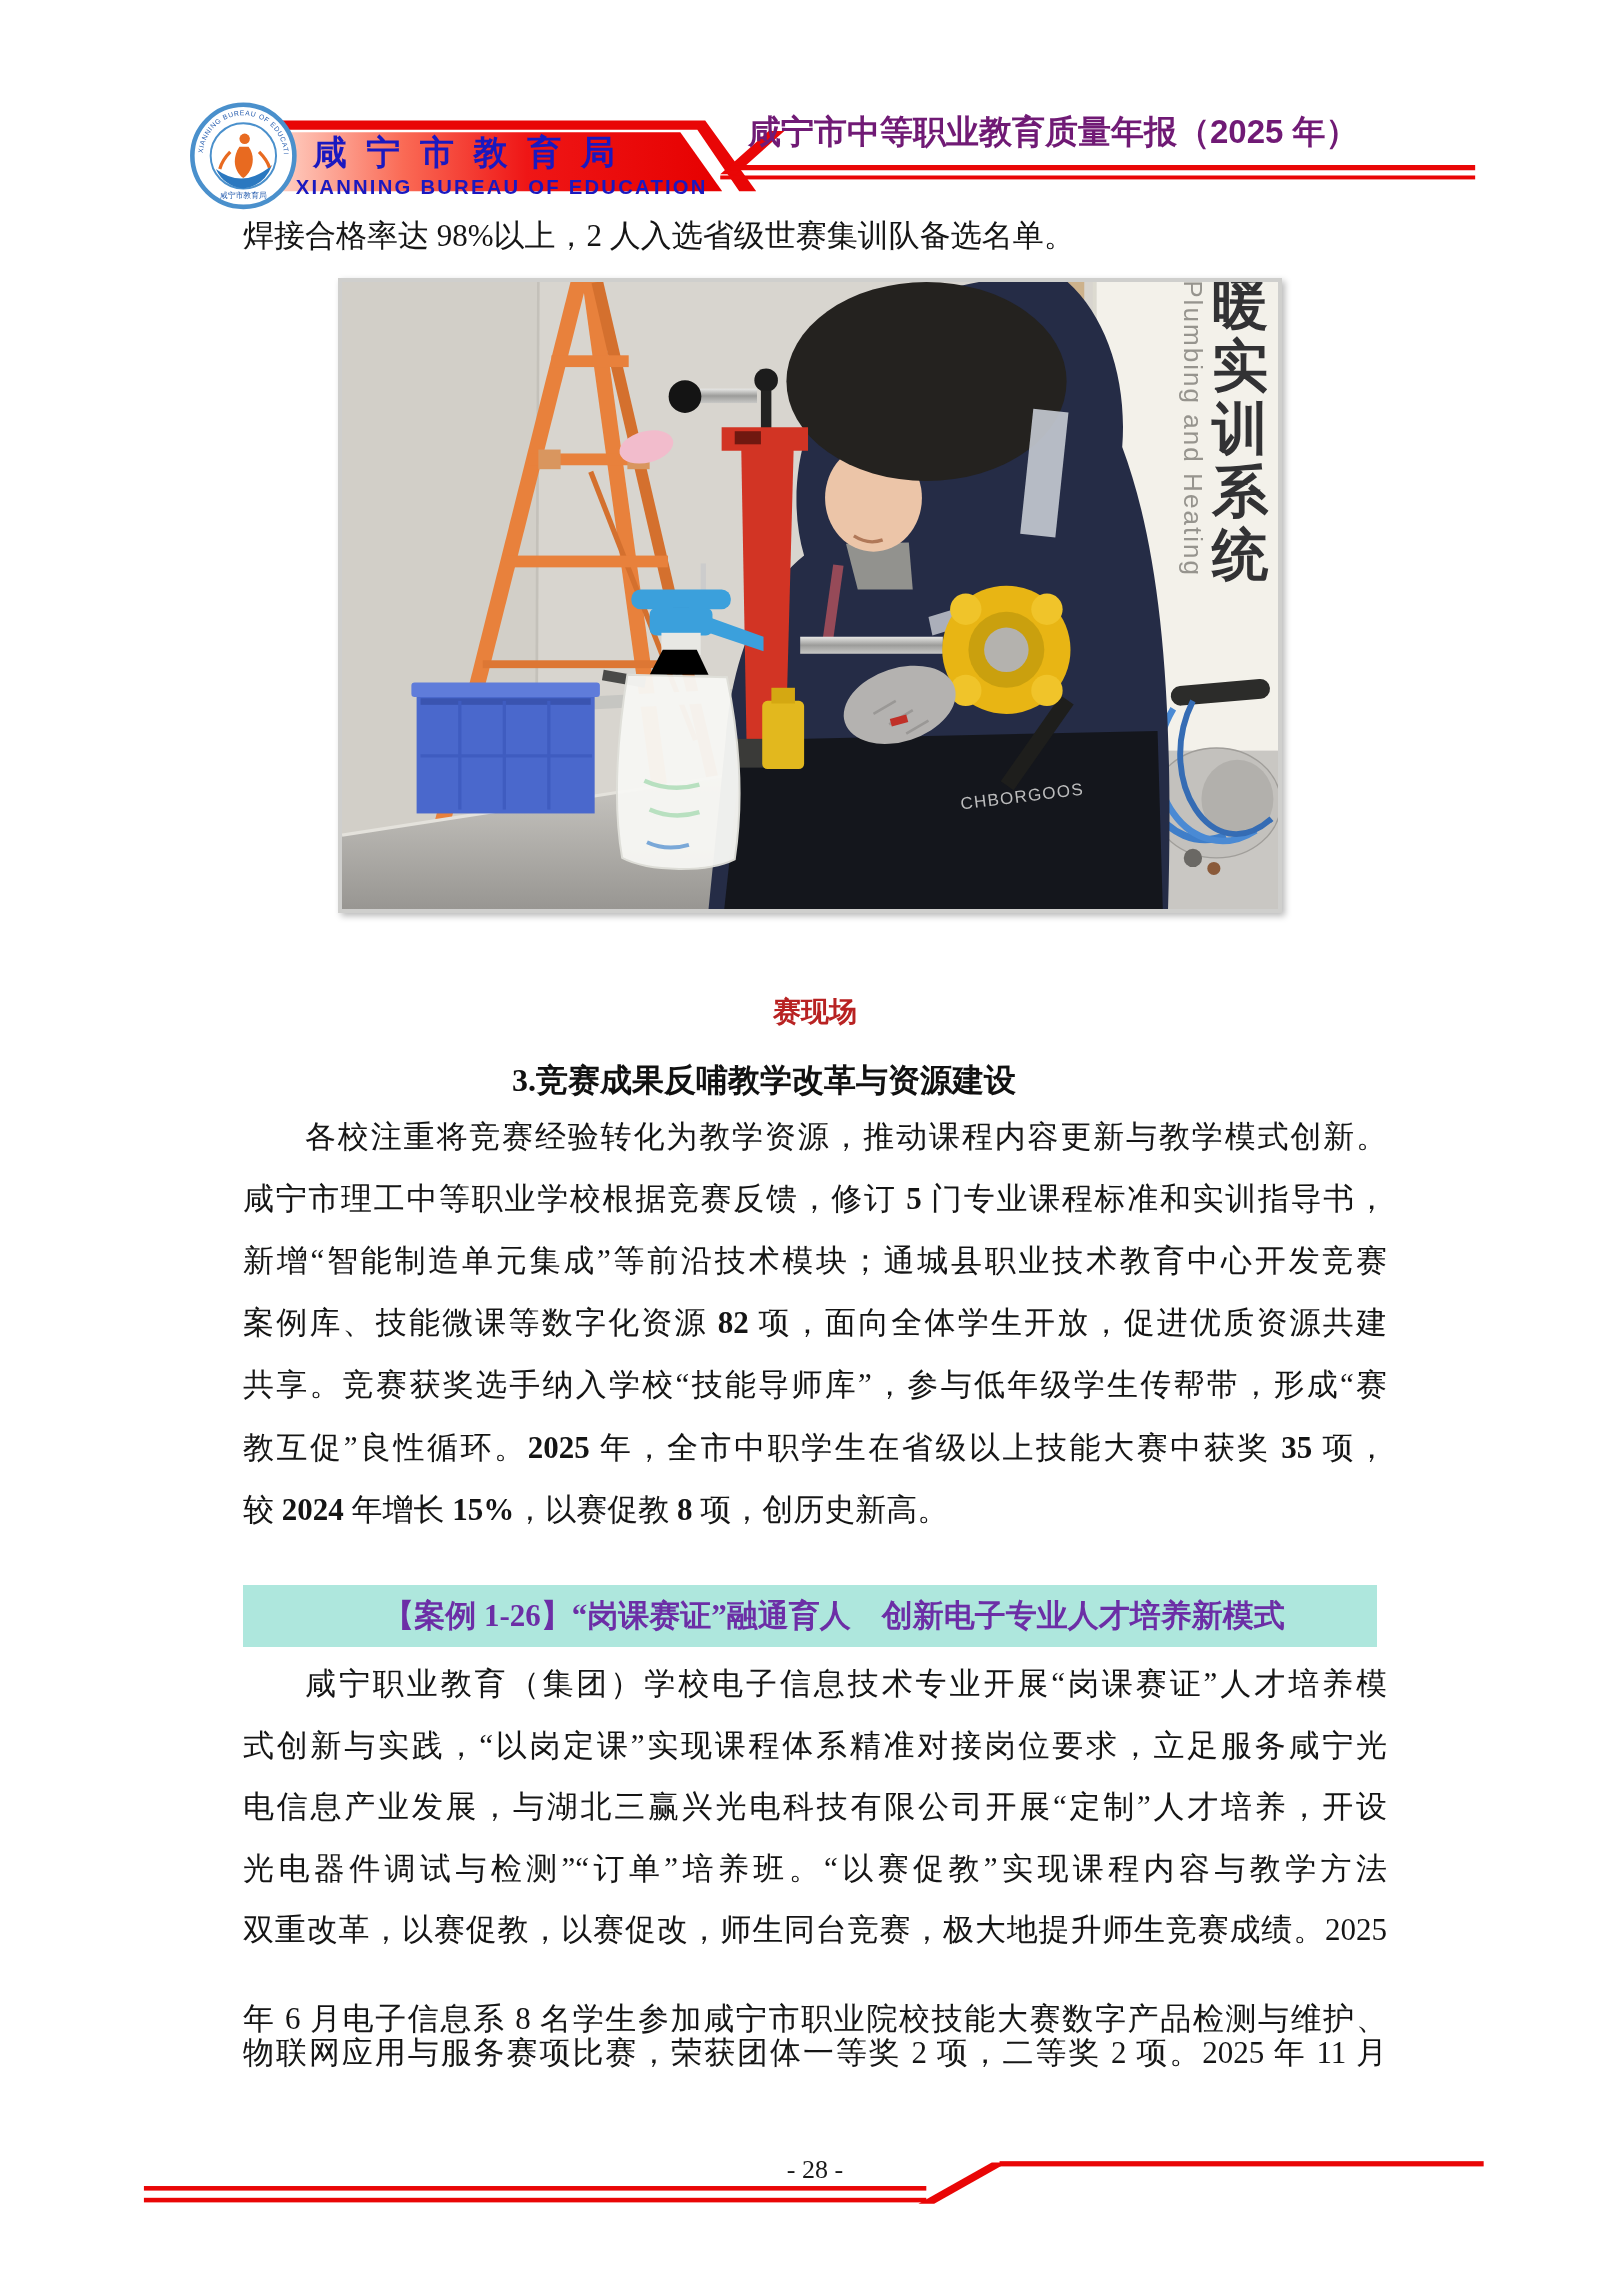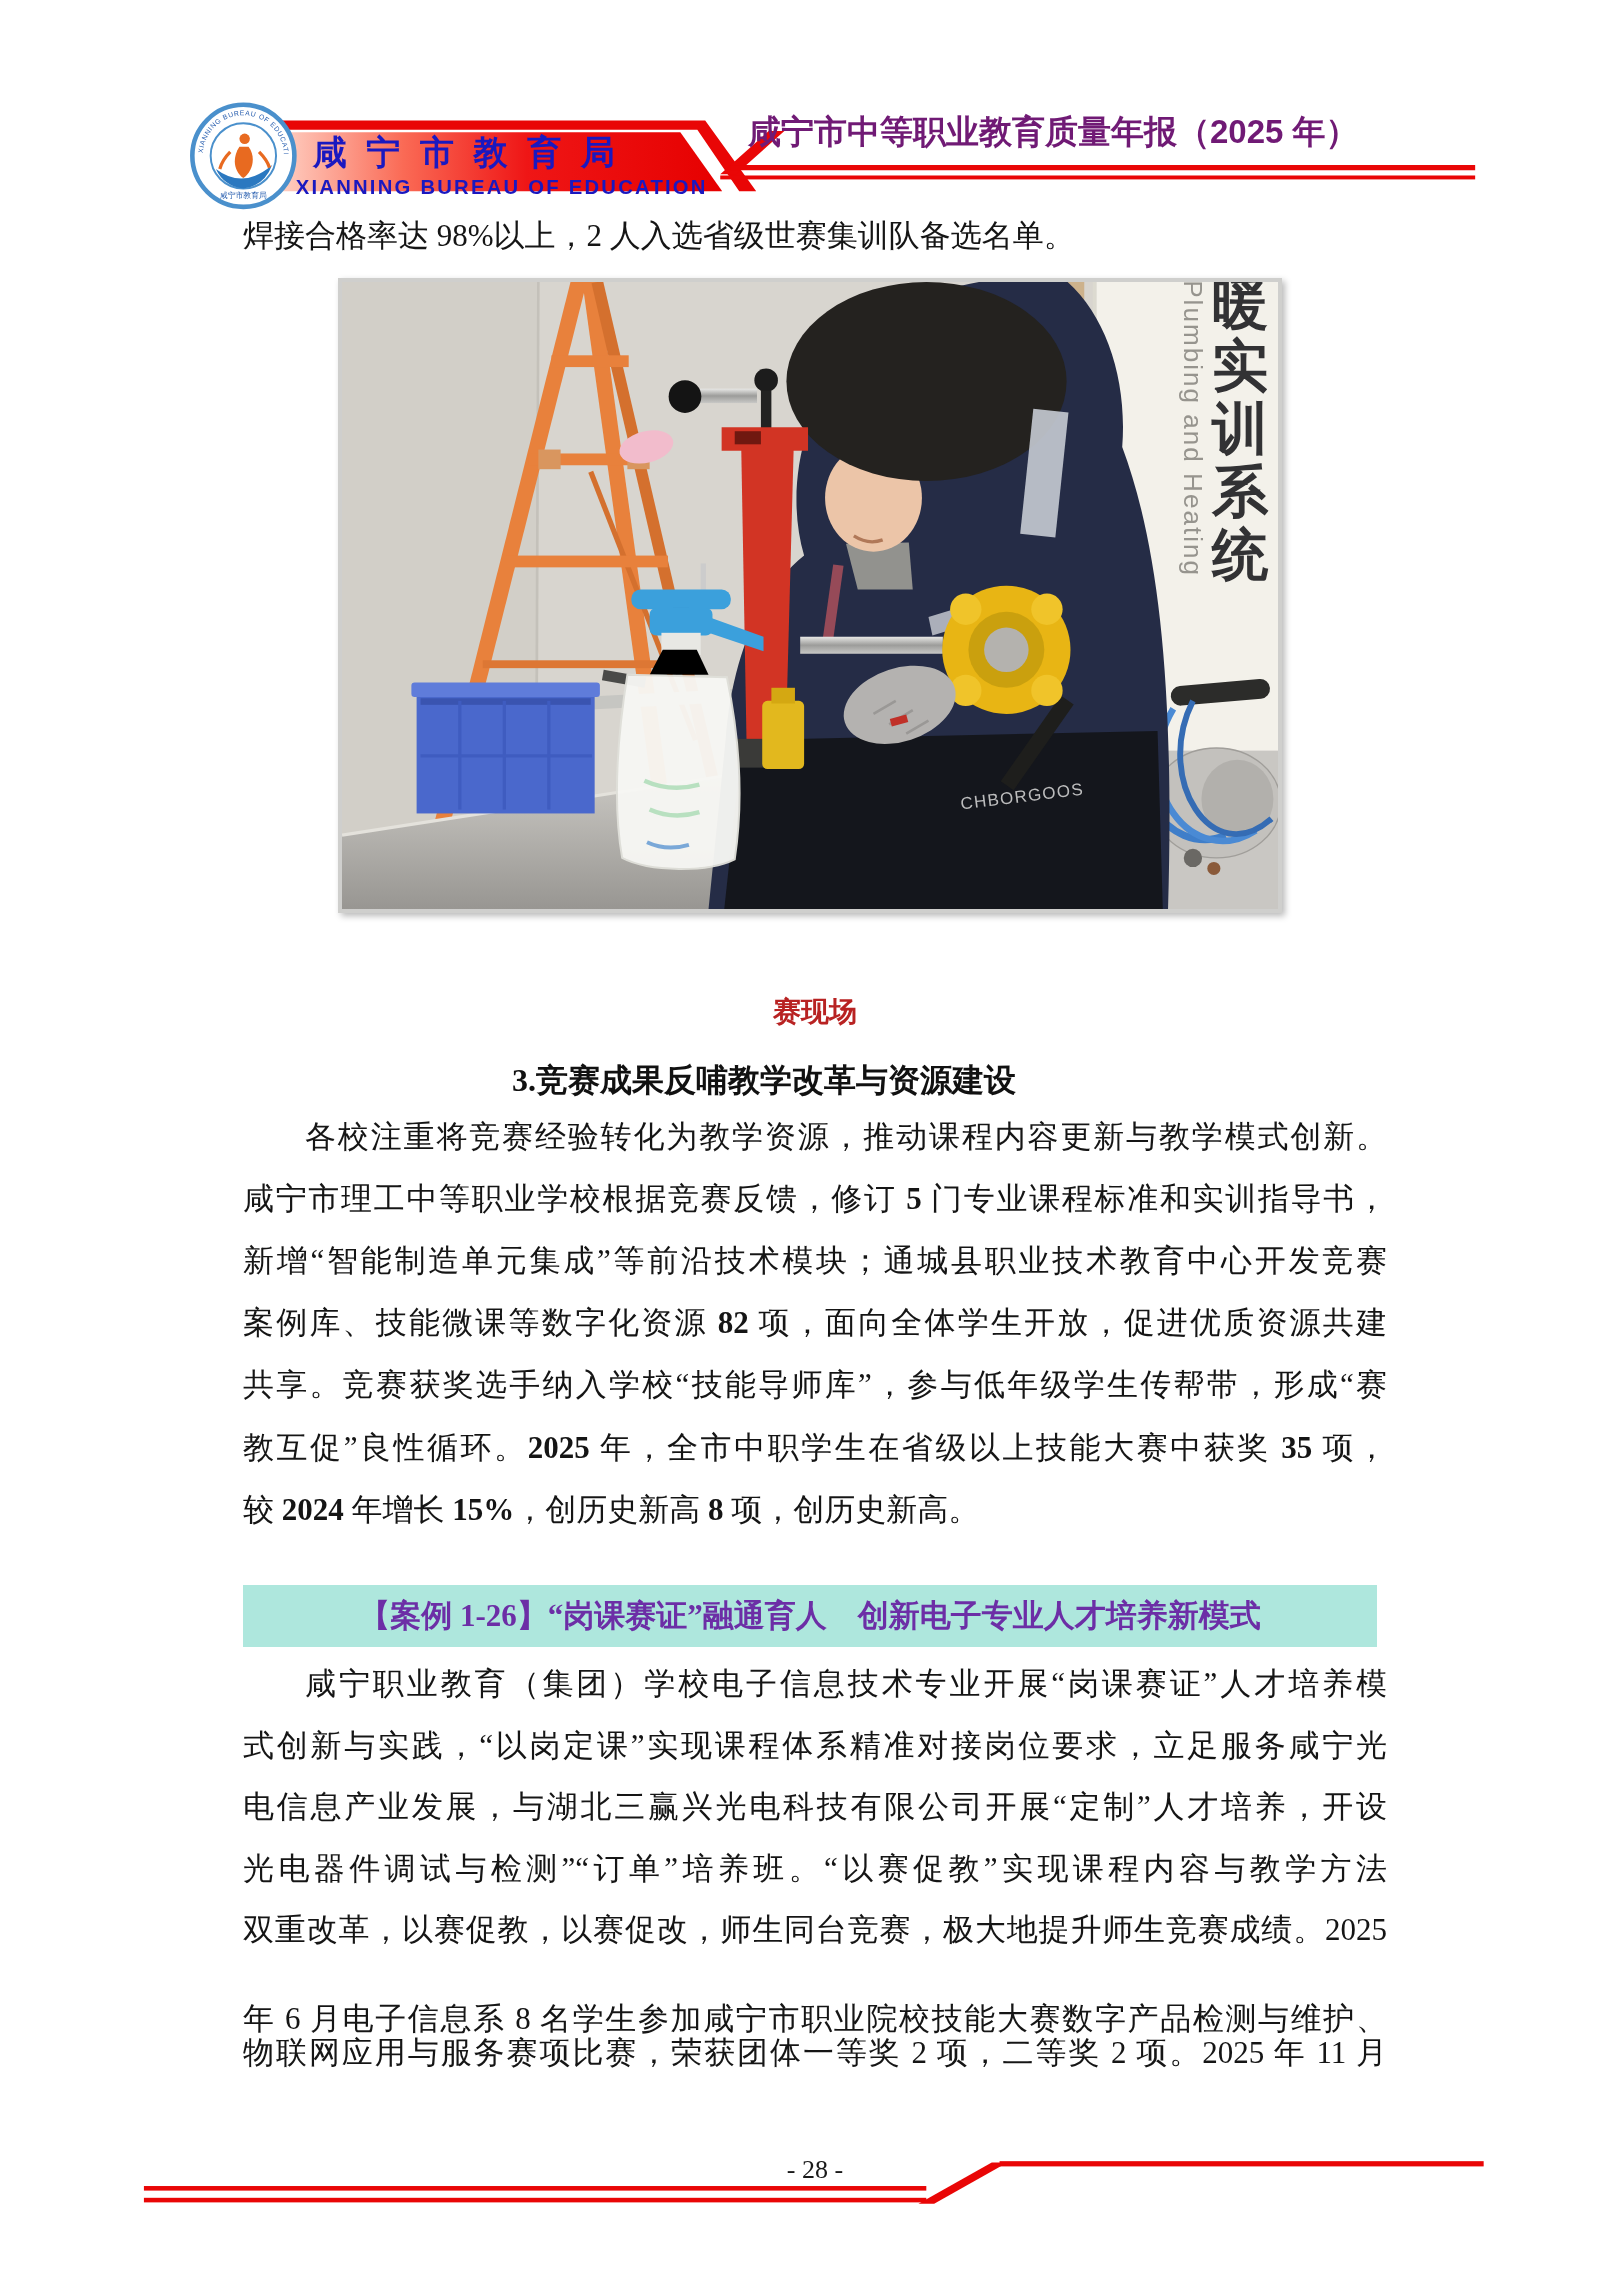--- a/index.html
+++ b/index.html
@@ -39,21 +39,21 @@
     box-shadow:2.6px 3.3px 6.5px rgba(0,0,0,.28);background:#d8d5cf;
   }
   .figure svg{display:block;width:936px;height:627px;}
   
   .case-box{
     position:absolute;left:243px;top:1585px;width:1134px;height:62px;
     background:#aee7dd;
   }
   .case-title{
     width:100%;height:62px;line-height:62px;text-align:center;
-    font-size:31px;font-weight:700;color:#6c2ea6;
+    font-size:31px;font-weight:700;color:#6c2ea6;margin-left:24px;
   }
   
   #footer-svg{position:absolute;left:0;top:2146px;width:1623px;height:118px;}
   .page-num{
     position:absolute;left:243px;top:2154px;width:1144px;height:31px;line-height:31px;
     text-align:center;font-size:26px;color:#1a1a1a;
   }
 </style>
 </head>
 <body>
@@ -244,21 +244,21 @@
   <div class="caption" style="top:991px;">赛现场</div>
 
   <div class="heading">3.竞赛成果反哺教学改革与资源建设</div>
 
   <div class="bl jl ind" style="top:1116px;"><span>各校注重将竞赛经验转化为教学资源，推动课程内容更新与教学模式创新。</span></div>
   <div class="bl jl" style="top:1178px;"><span>咸宁市理工中等职业学校根据竞赛反馈，修订 </span><span class="b">5</span><span> 门专业课程标准和实训指导书，</span></div>
   <div class="bl jl" style="top:1240px;"><span>新增“智能制造单元集成”等前沿技术模块；通城县职业技术教育中心开发竞赛</span></div>
   <div class="bl jl" style="top:1302px;"><span>案例库、技能微课等数字化资源 </span><span class="b">82</span><span> 项，面向全体学生开放，促进优质资源共建</span></div>
   <div class="bl jl" style="top:1364px;"><span>共享。竞赛获奖选手纳入学校“技能导师库”，参与低年级学生传帮带，形成“赛</span></div>
   <div class="bl jl" style="top:1427px;"><span>教互促”良性循环。</span><span class="b">2025</span><span> 年，全市中职学生在省级以上技能大赛中获奖 </span><span class="b">35</span><span> 项，</span></div>
-  <div class="bl ll" style="top:1489px;"><span>较 </span><span class="b">2024</span><span> 年增长 </span><span class="b">15%</span><span>，创历史新高 </span><span class="b">8</span><span> 项，创历史新高。</span></div>
+  <div class="bl ll" style="top:1489px;"><span>较 </span><span class="b">2024</span><span> 年增长 </span><span class="b">15%</span><span>，以赛促教 </span><span class="b">8</span><span> 项，创历史新高。</span></div>
 
   <div class="case-box">
     <div class="case-title">【案例 1-26】“岗课赛证”融通育人　创新电子专业人才培养新模式</div>
   </div>
 
   <div class="bl jl ind" style="top:1663px;">咸宁职业教育（集团）学校电子信息技术专业开展“岗课赛证”人才培养模</div>
   <div class="bl jl" style="top:1725px;">式创新与实践，“以岗定课”实现课程体系精准对接岗位要求，立足服务咸宁光</div>
   <div class="bl jl" style="top:1786px;">电信息产业发展，与湖北三赢兴光电科技有限公司开展“定制”人才培养，开设</div>
   <div class="bl jl" style="top:1848px;">光电器件调试与检测”“订单”培养班。“以赛促教”实现课程内容与教学方法</div>
   <div class="bl jl" style="top:1909px;">双重改革，以赛促教，以赛促改，师生同台竞赛，极大地提升师生竞赛成绩。2025</div>

